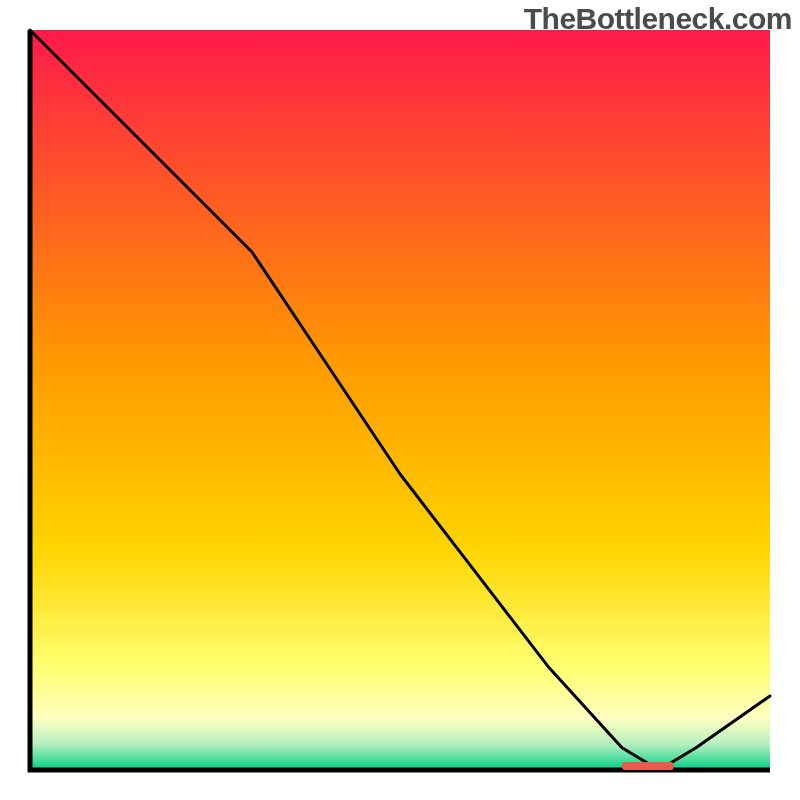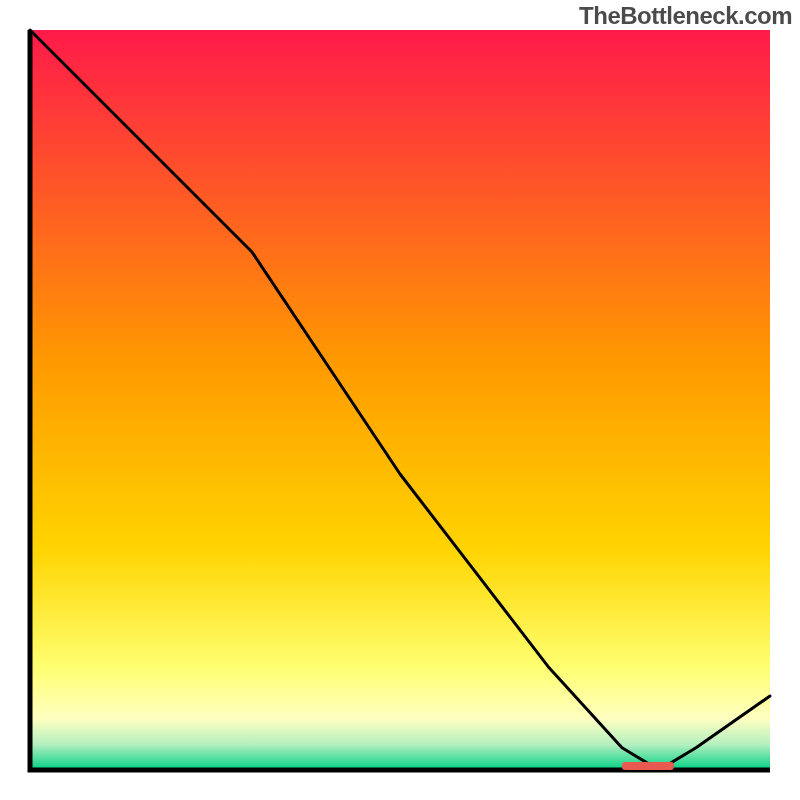--- a/index.html
+++ b/index.html
@@ -13,21 +13,21 @@
   }
   .stage {
     position: relative;
     width: 800px;
     height: 800px;
   }
   .watermark {
     position: absolute;
     top: 2px;
     right: 8px;
-    font-size: 24px;
+    font-size: 30px;
     font-weight: bold;
     color: #4b4b4b;
     letter-spacing: -0.5px;
     font-family: Arial, Helvetica, sans-serif;
   }
   svg.chart {
     position: absolute;
     left: 0;
     top: 0;
     width: 800px;

